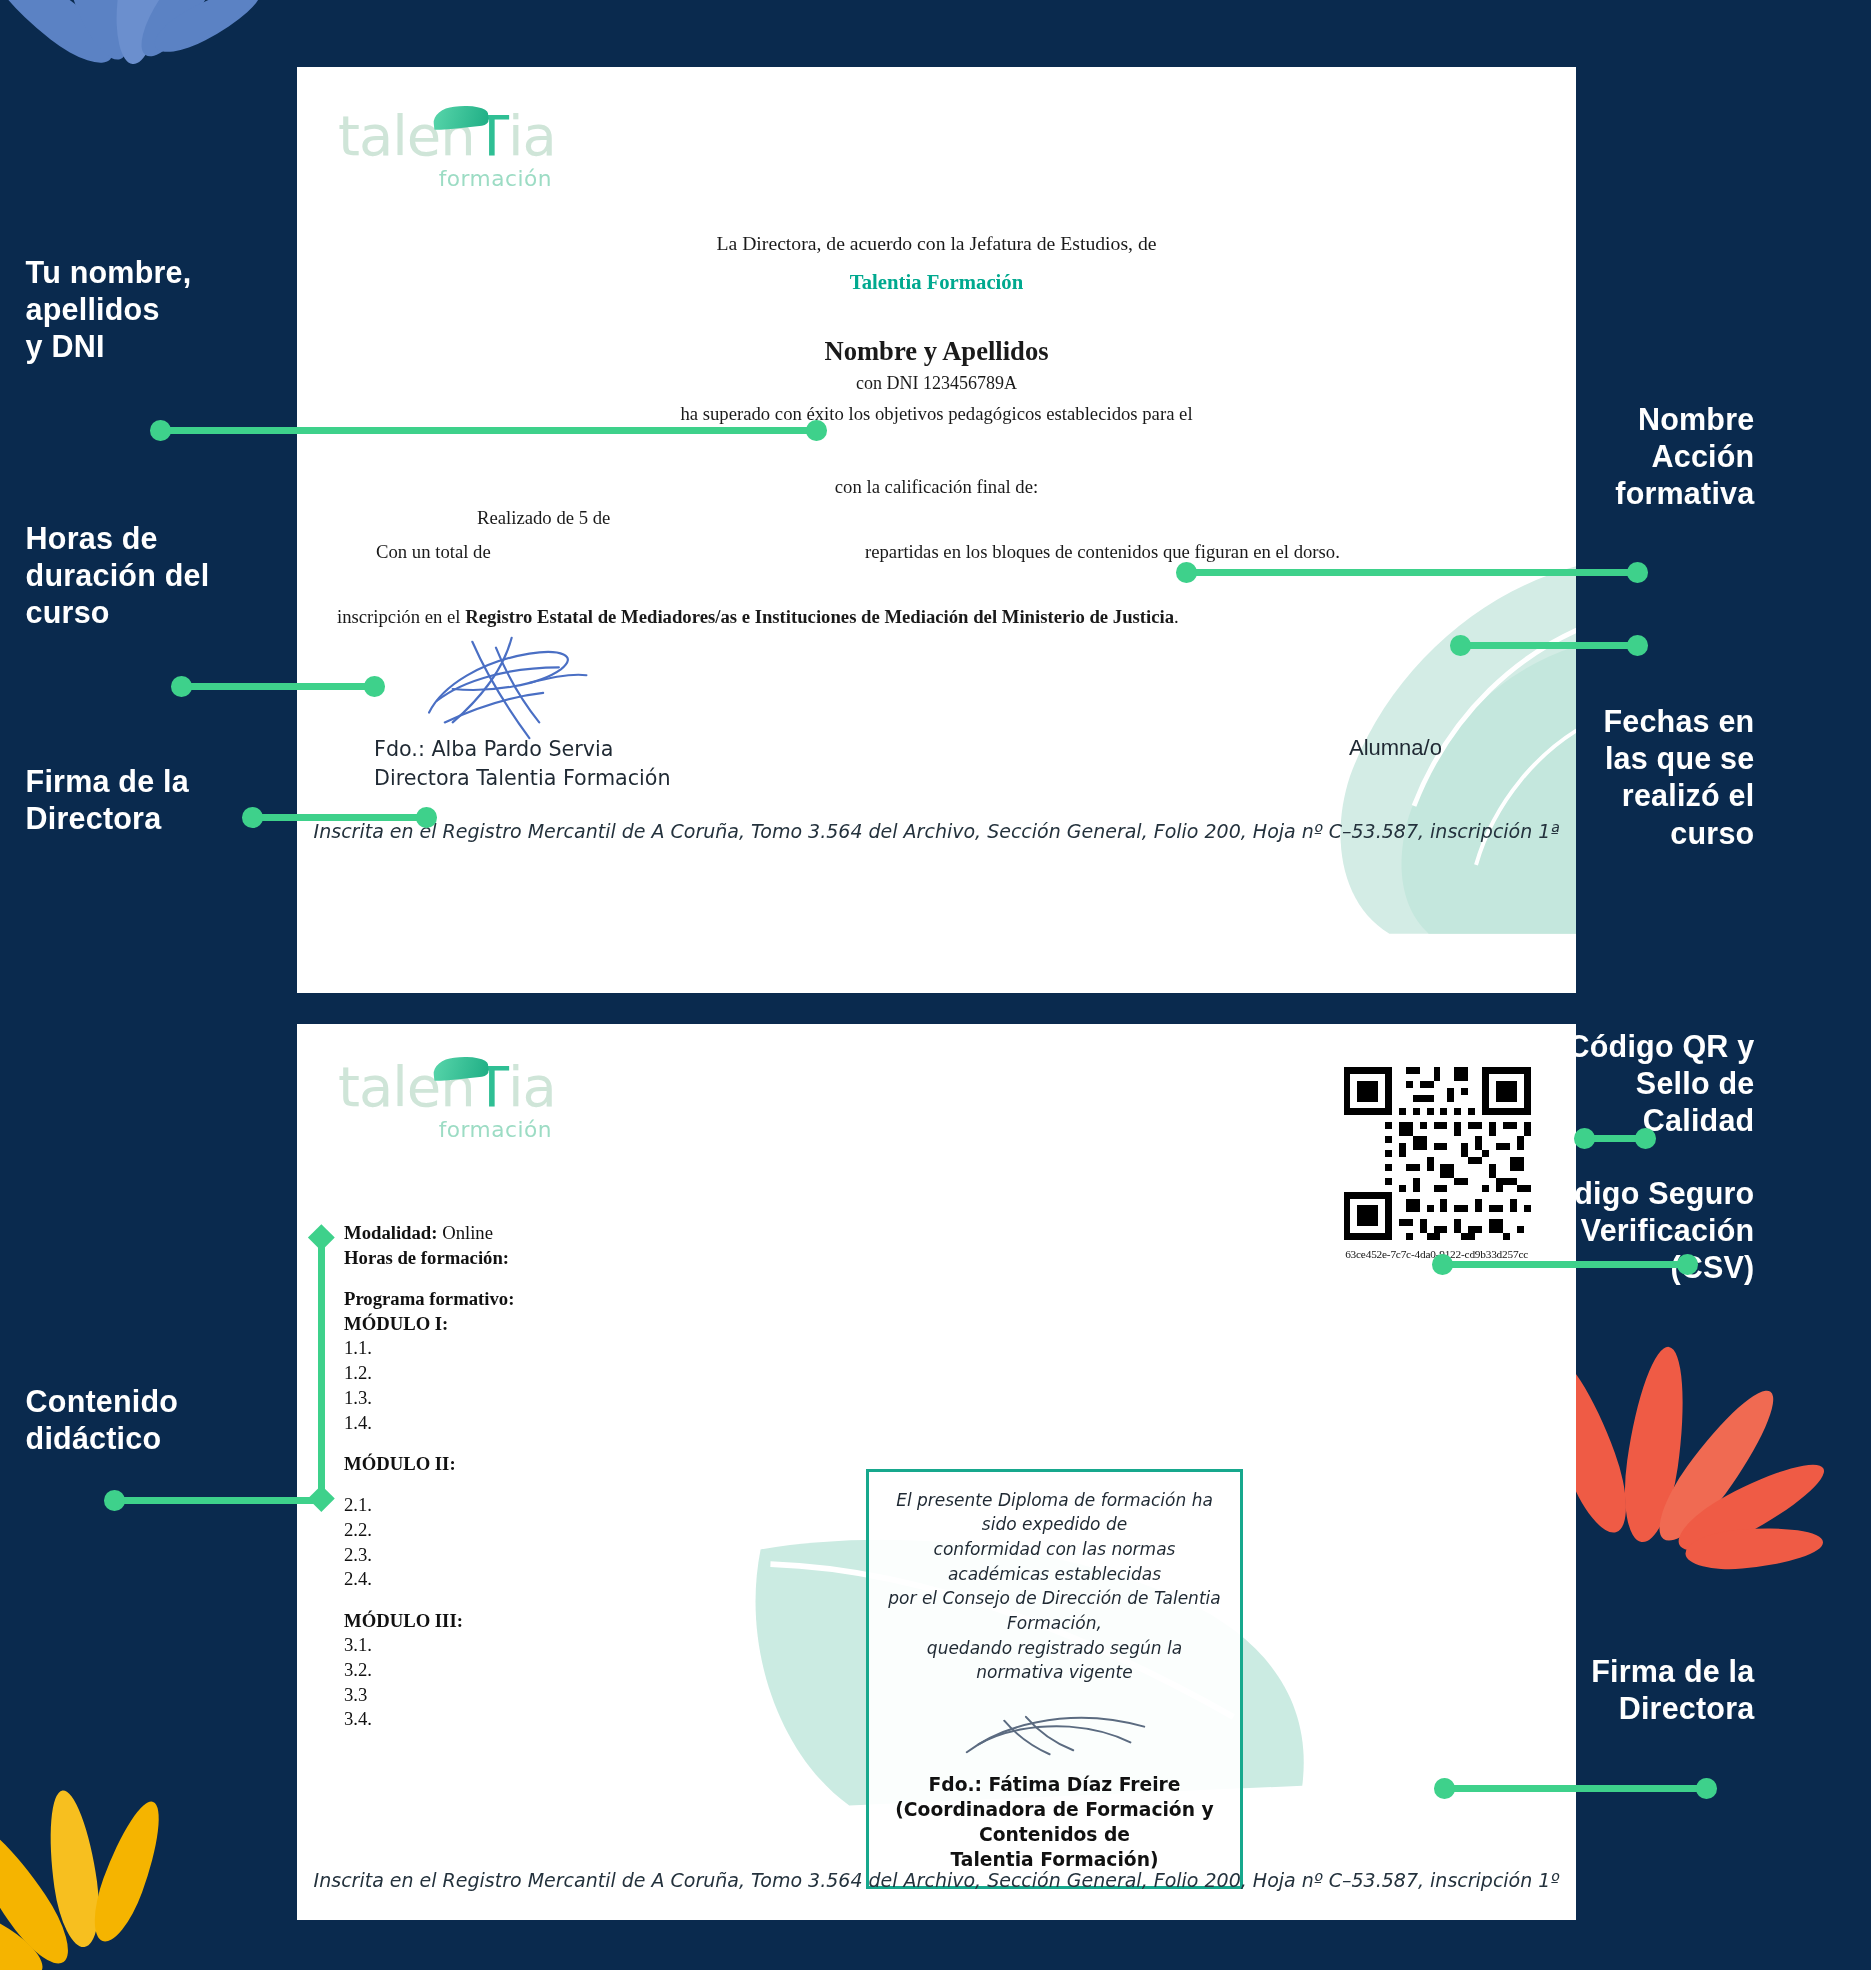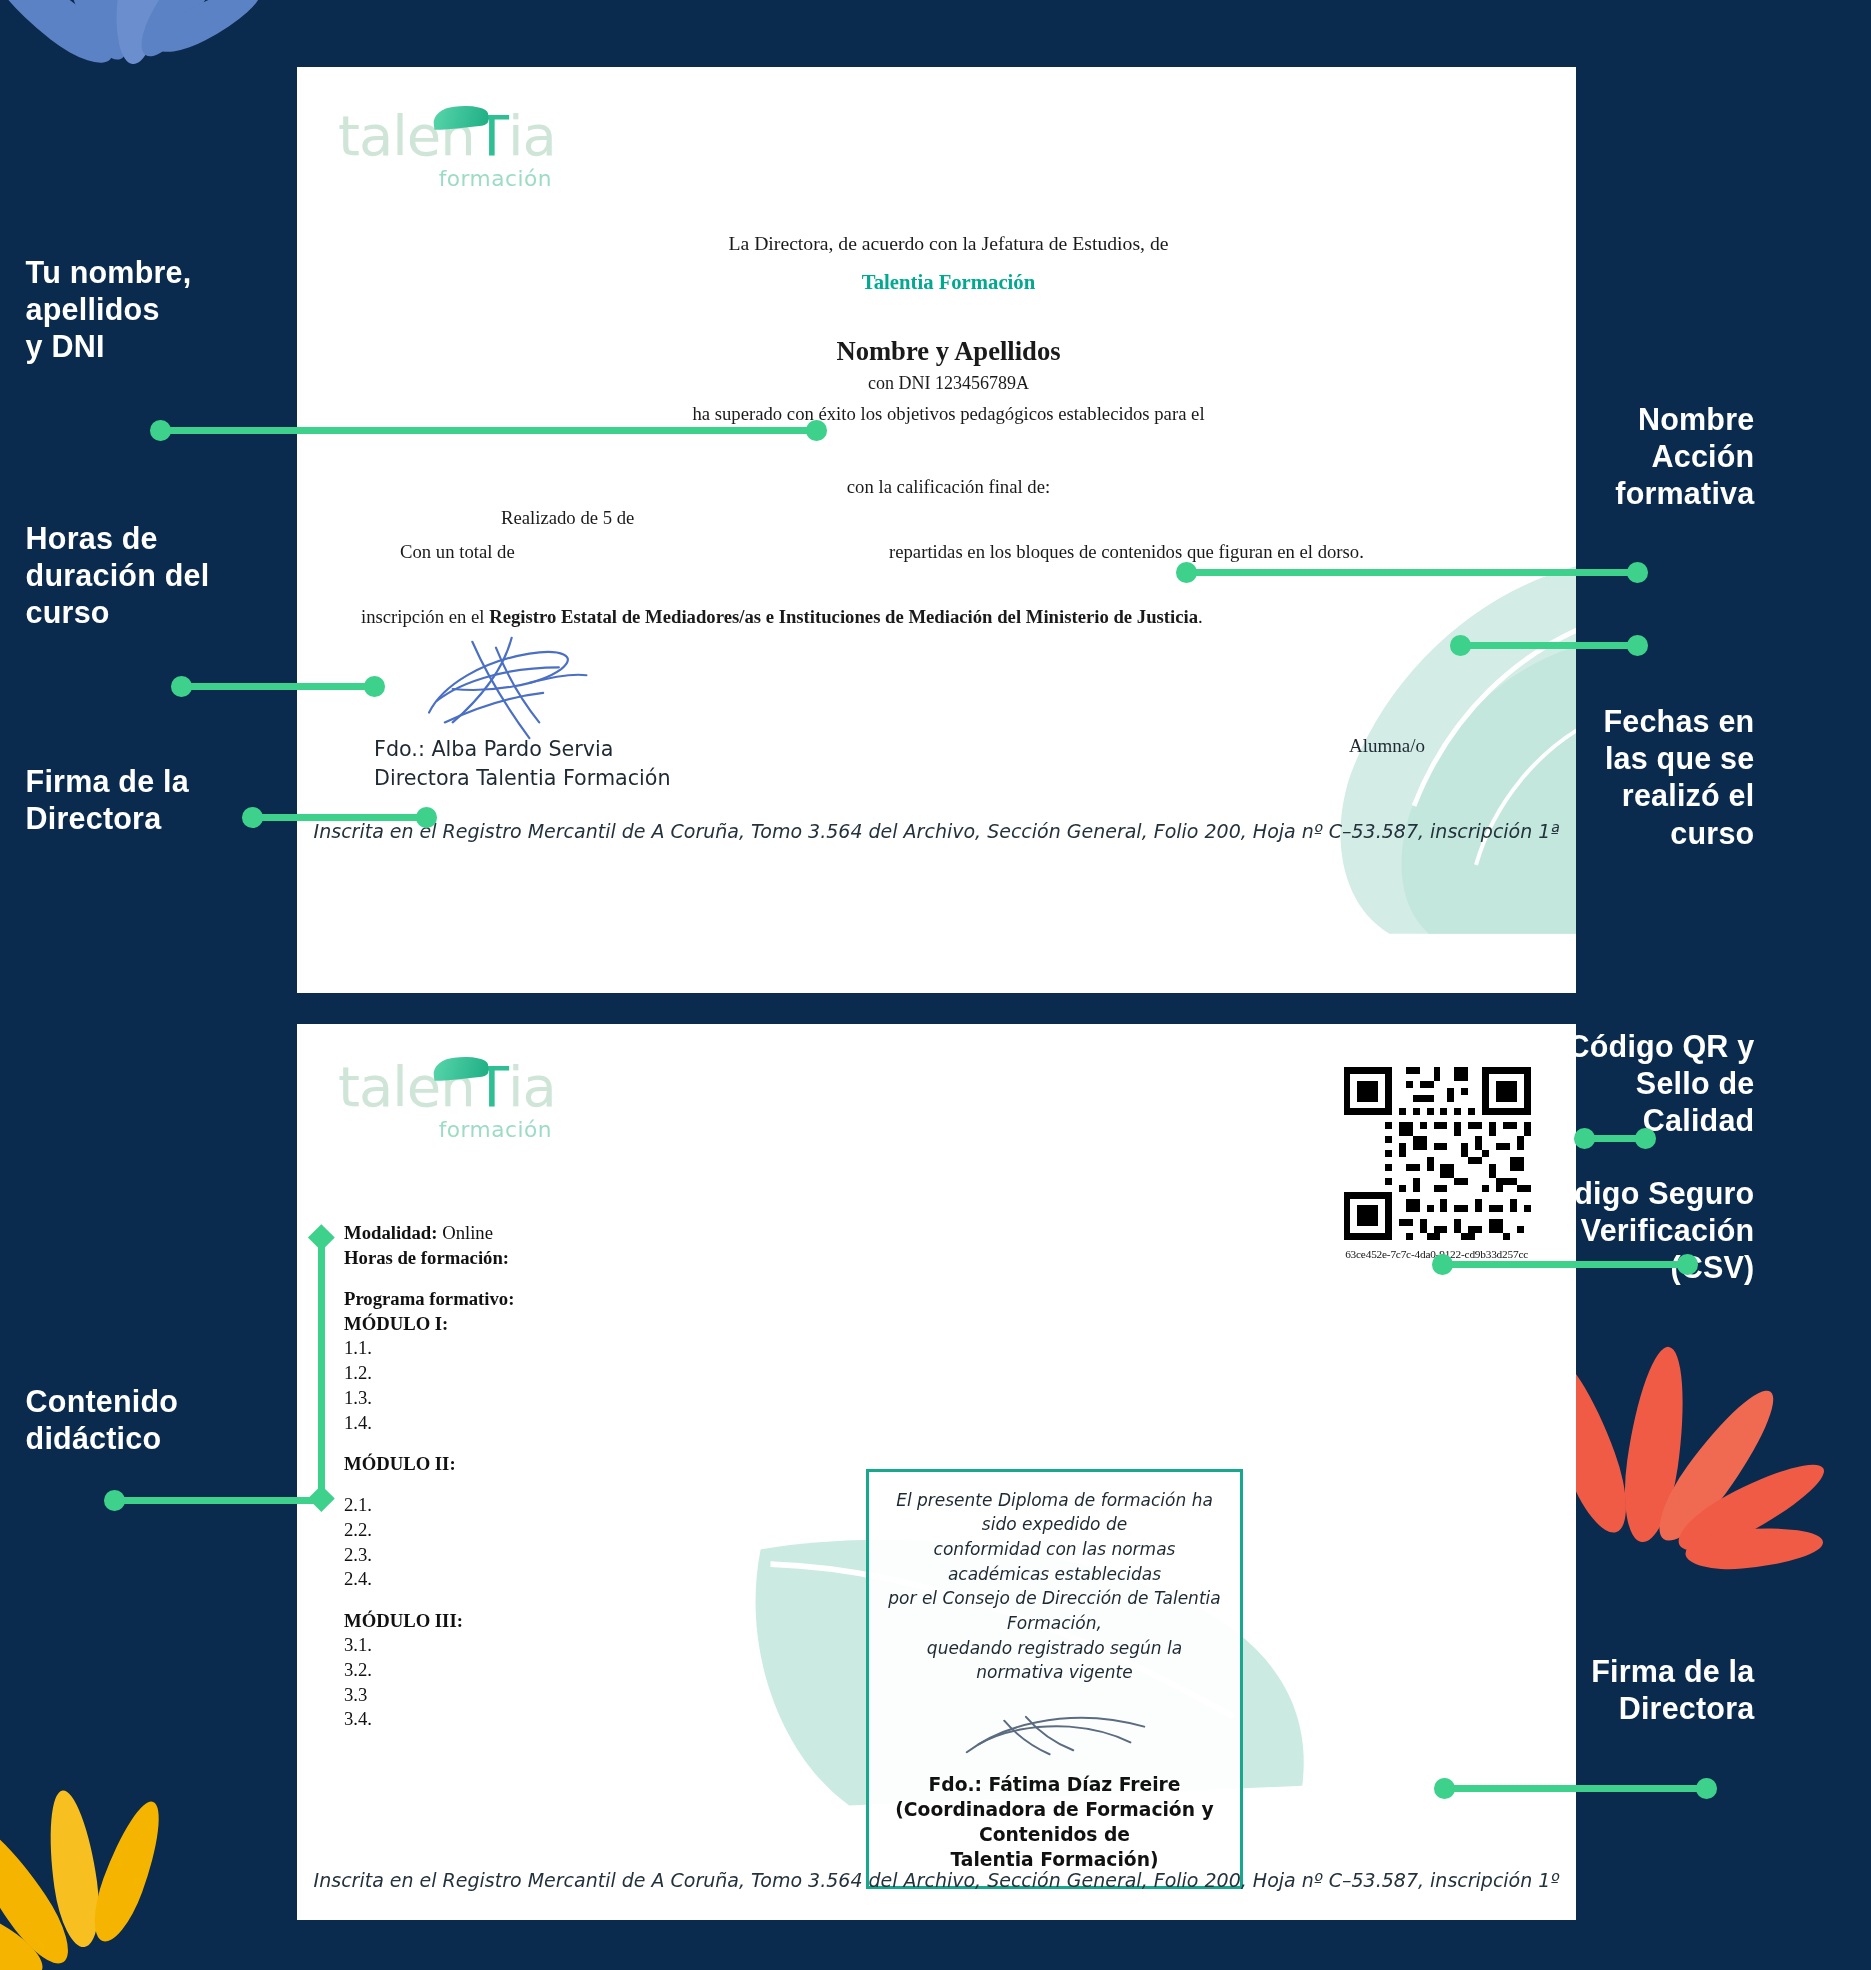--- a/index.html
+++ b/index.html
@@ -86,38 +86,37 @@
     background: linear-gradient(110deg,#59d6ab,#1fae85);
     border-radius: 60% 90% 20% 60% / 100% 70% 40% 10%;
     transform: translateX(-13.8px) rotate(-6deg);
   }
 
   
   .cert {
     position: absolute;
     font-family: "Liberation Serif", serif;
     color: #1a1a1a;
-    padding-left: 24px;
   }
   .c-line { text-align: center; font-size: 19.7px; }
   .c-org { text-align:center; font-size:20.7px; font-weight:bold; color:#00a98f; }
   .c-name { text-align:center; font-size:26.6px; font-weight:bold; }
   .c-dni { text-align:center; font-size:18px; }
   .c-small { font-size: 18.7px; }
   .c-mid { font-size: 18.7px; text-align:center; }
 
   .sig-name {
     font-family: "DejaVu Sans", sans-serif;
     font-size: 20.7px;
     color: #1f2933;
     line-height: 1.42;
   }
   .alumna {
-    font-family: Liberation Serif, serif;
-    font-size: 19px;
+    font-family: Liberation Sans, sans-serif;
+    font-size: 22px;
     color: #1f2933;
   }
   .footreg {
     font-family: "DejaVu Sans", sans-serif;
     font-style: italic;
     font-size: 19px;
     color: #24323d;
     text-align: center;
     width: 100%;
   }

